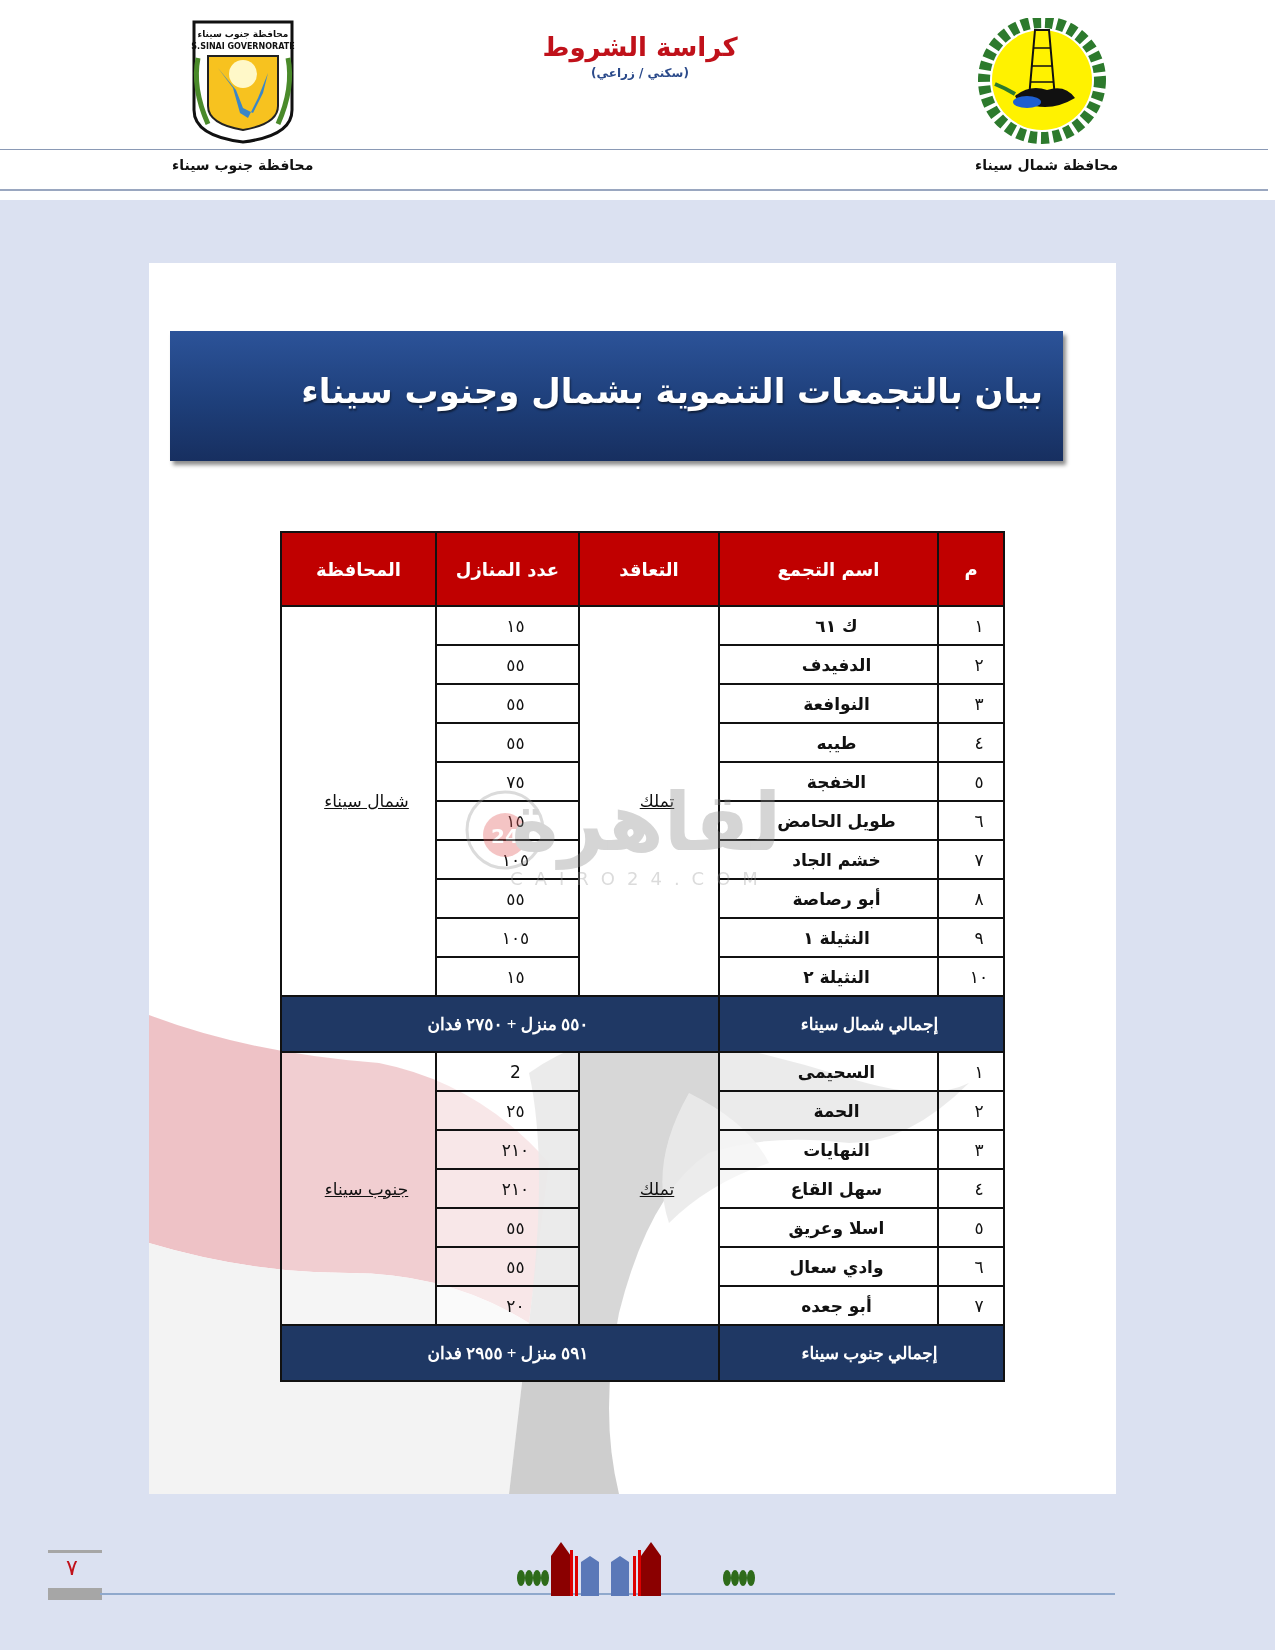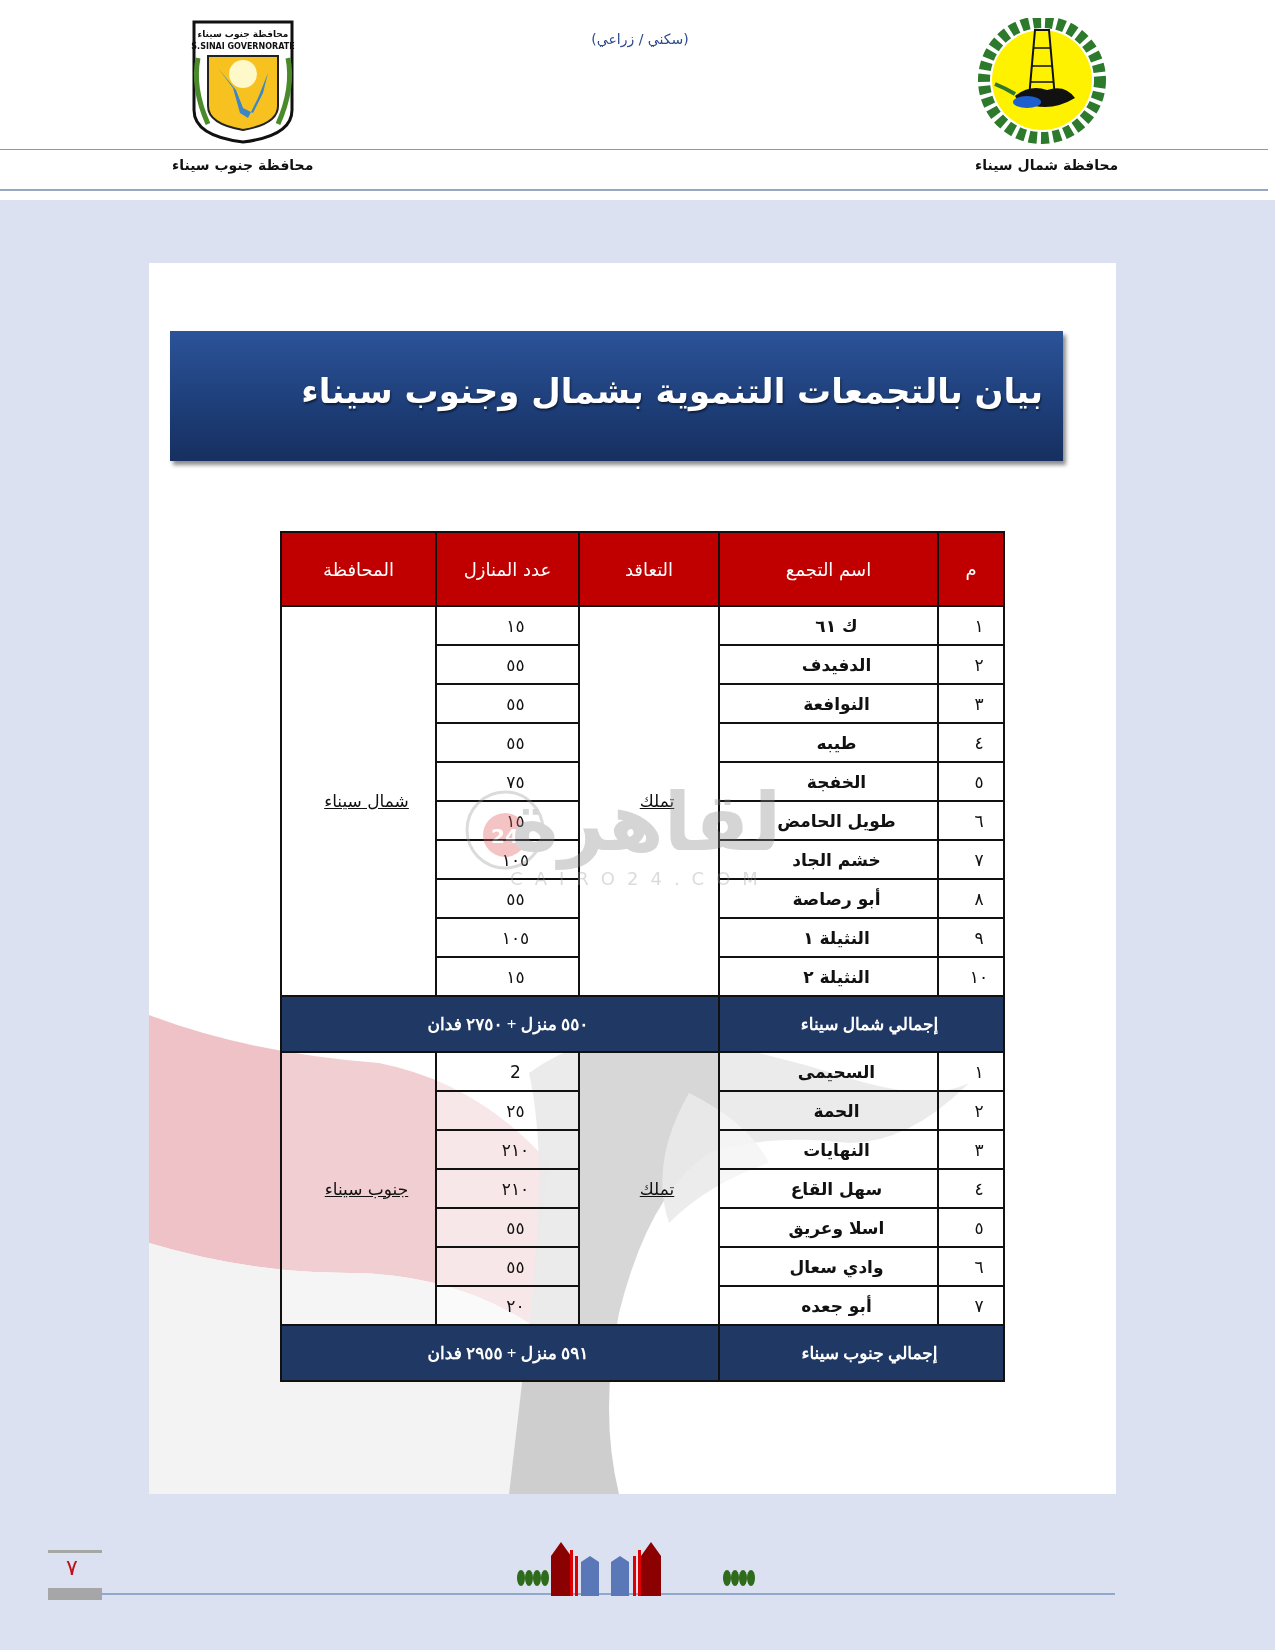--- a/index.html
+++ b/index.html
@@ -3,31 +3,31 @@
 <meta charset="utf-8">
 <style>
   html,body{margin:0;padding:0;}
   body{width:1275px;height:1650px;position:relative;background:#dbe1f1;font-family:"DejaVu Sans","Liberation Sans",sans-serif;overflow:hidden;}
   .top{position:absolute;left:0;top:0;width:1275px;height:200px;background:#ffffff;}
   .hline1{position:absolute;left:0;top:149px;width:1268px;height:1px;background:#8a99b5;}
   .hline2{position:absolute;left:0;top:189px;width:1268px;height:2px;background:#9aa7c0;}
   .title-block{position:absolute;left:420px;top:30px;width:440px;text-align:center;direction:rtl;}
   .t1{color:#c0111a;font-weight:bold;font-size:26px;line-height:34px;}
   .t2{color:#5e8a2e;font-weight:bold;font-size:19px;line-height:28px;margin-top:2px;}
-  .t3{color:#2b4a8a;font-weight:normal;font-size:14px;line-height:18px;}
+  .t3{color:#2b4a8a;font-weight:bold;font-size:12px;line-height:18px;}
   .gov-label{position:absolute;top:157px;font-weight:bold;font-size:14px;direction:rtl;color:#111;}
   .logo-s{position:absolute;left:188px;top:18px;width:110px;height:126px;}
   .logo-n{position:absolute;left:975px;top:18px;width:135px;height:128px;}
   .card{position:absolute;left:149px;top:263px;width:967px;height:1231px;background:#ffffff;overflow:hidden;}
   .flag{position:absolute;left:0;top:0;width:967px;height:1231px;}
   .banner{position:absolute;left:170px;top:331px;width:893px;height:130px;background:linear-gradient(#2c5399 0%,#1e3f7a 55%,#172f60 100%);box-shadow:3px 4px 4px rgba(0,0,0,0.45);direction:rtl;}
   .banner-text{position:absolute;right:20px;top:38px;color:#fff;font-weight:bold;font-size:34px;line-height:44px;text-shadow:1px 2px 2px rgba(0,0,0,0.5);}
   table.grid{position:absolute;left:280px;top:531px;width:723px;border-collapse:collapse;direction:rtl;table-layout:fixed;}
   table.grid td, table.grid th{border:2px solid #111;text-align:center;padding:0;font-size:17px;color:#111;}
-  table.grid th{background:#c00000;color:#fff;font-weight:normal;height:72px;font-size:18px;margin-left:28px;}
+  table.grid th{background:#c00000;color:#fff;font-weight:bold;height:72px;font-size:18px;margin-left:28px;}
   table.grid td{height:37px;background:rgba(255,255,255,0.6);padding-left:16px;}
   td.name{font-weight:bold;}
   td.total{background:#1f3864 !important;color:#fff !important;font-weight:bold;height:54px !important;font-size:17px;font-family:Liberation Serif, serif;}
   td.gov, td.contract{text-decoration:underline;background:rgba(255,255,255,0.2) !important;}
   .wm{position:absolute;left:460px;top:760px;width:320px;height:150px;opacity:0.35;}
   .footer-num{position:absolute;left:66px;top:1555px;color:#c0111a;font-size:22px;}
   .f-bar1{position:absolute;left:48px;top:1550px;width:54px;height:3px;background:#a6a6a6;}
   .f-bar2{position:absolute;left:48px;top:1588px;width:54px;height:12px;background:#a6a6a6;}
   .f-line{position:absolute;left:100px;top:1593px;width:1015px;height:2px;background:#8fa8cc;}
   .f-build{position:absolute;left:515px;top:1540px;width:250px;height:56px;}
@@ -43,20 +43,21 @@
     <text x="55" y="31" font-size="8" text-anchor="middle" font-weight="bold" fill="#111">S.SINAI GOVERNORATE</text>
     <path d="M20 38 H90 V88 Q90 106 55 112 Q20 106 20 88 Z" fill="#f7c21f" stroke="#222" stroke-width="2"></path>
     <circle cx="55" cy="56" r="14" fill="#fff8c8"></circle>
     <path d="M30 50 L45 70 L52 95 L60 100 L70 80 L80 55 L75 75 L65 95 L55 90 L48 72 Z" fill="#3a86c8"></path>
     <path d="M10 40 Q4 70 20 106" stroke="#4a8a2a" stroke-width="5" fill="none"></path>
     <path d="M100 40 Q106 70 90 106" stroke="#4a8a2a" stroke-width="5" fill="none"></path>
   </svg>
   <div class="gov-label" style="left:172px;">محافظة جنوب سيناء</div>
 
   <div class="title-block">
+    <div class="t1">كراسة الشروط</div>
     <div class="t3">(سكني / زراعي)</div>
   </div>
 
   <svg class="logo-n" viewBox="0 0 135 128">
     <circle cx="67" cy="62" r="58" fill="none" stroke="#2d7a2d" stroke-width="12" stroke-dasharray="8 4"></circle>
     <circle cx="67" cy="62" r="50" fill="#fff200"></circle>
     <path d="M60 12 L74 12 L80 80 L54 80 Z" fill="none" stroke="#111" stroke-width="2"></path>
     <path d="M58 30 L76 30 M56 48 L78 48 M55 64 L79 64" stroke="#111" stroke-width="1.5"></path>
     <path d="M40 78 Q55 66 72 72 Q90 66 100 80 Q80 92 60 88 Q45 88 40 78 Z" fill="#111"></path>
     <ellipse cx="52" cy="84" rx="14" ry="6" fill="#1e5fd0"></ellipse>

